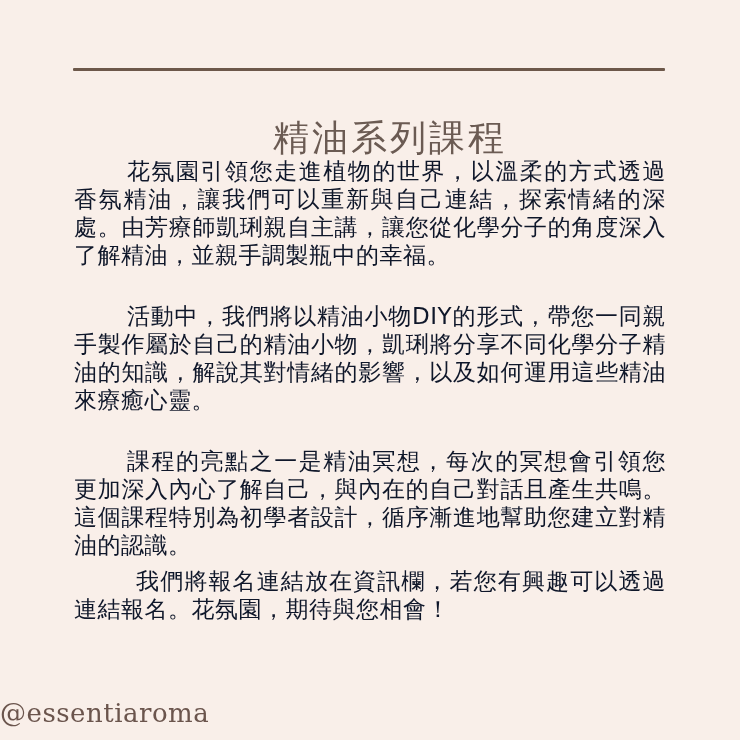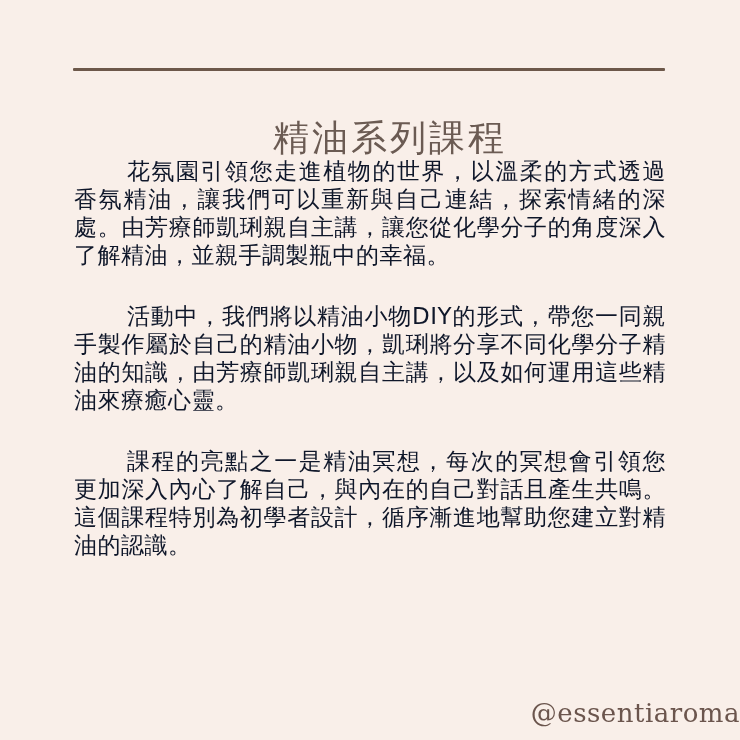--- a/index.html
+++ b/index.html
@@ -61,38 +61,39 @@
   }
   .content p.para-4 {
     margin-bottom: 0;
     text-indent: 2.7em;
   }
   .handle {
     position: absolute;
     bottom: 13px;
     left: 0;
     width: 740px;
-    text-align: right;
+    text-align: left;
     font-family: "DejaVu Serif", serif;
     font-size: 26px;
     letter-spacing: 0.5px;
     color: #6b554d;
     line-height: 28px;
   }
 </style>
 </head>
 <body>
 
 <div class="canvas">
 
   <div class="rule"></div>
 
   <h1 class="title">精油系列課程</h1>
 
   <div class="content">
     <p class="para-1">花氛園引領您走進植物的世界，以溫柔的方式透過香氛精油，讓我們可以重新與自己連結，探索情緒的深處。由芳療師凱琍親自主講，讓您從化學分子的角度深入了解精油，並親手調製瓶中的幸福。</p>
-    <p class="para-2">活動中，我們將以精油小物DIY的形式，帶您一同親手製作屬於自己的精油小物，凱琍將分享不同化學分子精油的知識，由芳療師凱琍親自主講，以及如何運用這些精油來療癒心靈。</p>
+    <p class="para-2">活動中，我們將以精油小物DIY的形式，帶您一同親手製作屬於自己的精油小物，凱琍將分享不同化學分子精油的知識，解說其對情緒的影響，以及如何運用這些精油來療癒心靈。</p>
     <p class="para-3">課程的亮點之一是精油冥想，每次的冥想會引領您更加深入內心了解自己，與內在的自己對話且產生共鳴。這個課程特別為初學者設計，循序漸進地幫助您建立對精油的認識。</p>
+    <p class="para-4">我們將報名連結放在資訊欄，若您有興趣可以透過連結報名。花氛園，期待與您相會！</p>
   </div>
 
   <div class="handle">@essentiaroma</div>
 
 </div>
 
 </body></html>

